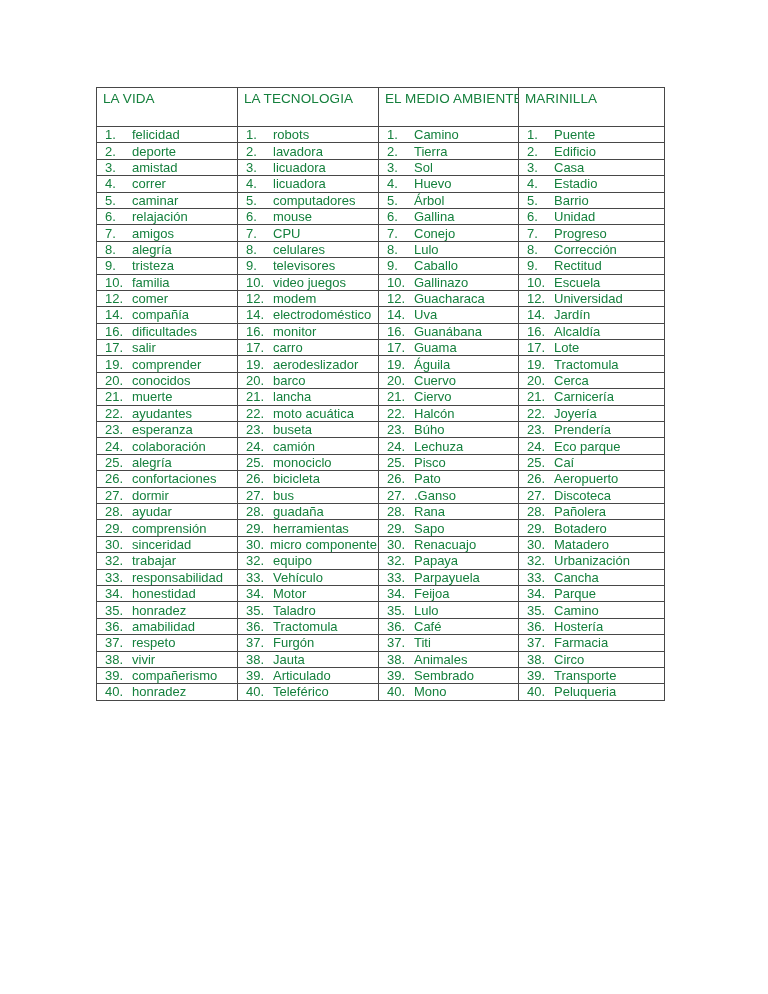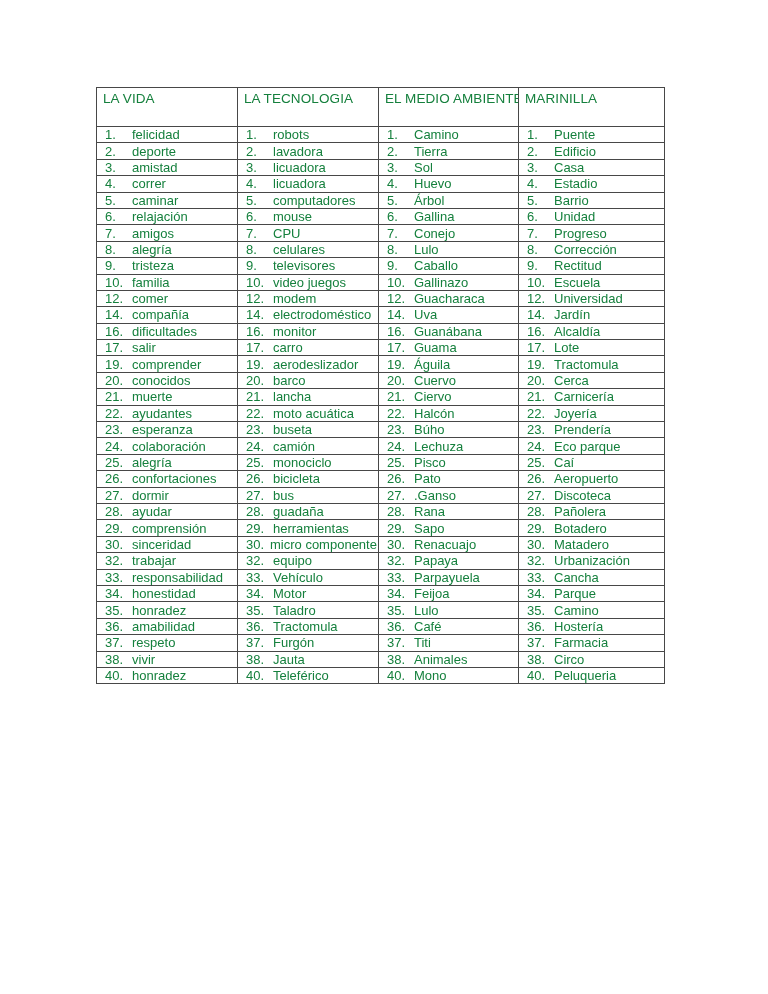--- a/index.html
+++ b/index.html
@@ -268,20 +268,26 @@
           <td><span class="num">37.</span><span class="label">Titi</span></td>
           <td><span class="num">37.</span><span class="label">Farmacia</span></td>
         </tr>
         <tr>
           <td><span class="num">38.</span><span class="label">vivir</span></td>
           <td><span class="num">38.</span><span class="label">Jauta</span></td>
           <td><span class="num">38.</span><span class="label">Animales</span></td>
           <td><span class="num">38.</span><span class="label">Circo</span></td>
         </tr>
         <tr>
+          <td><span class="num">39.</span><span class="label">compañerismo</span></td>
+          <td><span class="num">39.</span><span class="label">Articulado</span></td>
+          <td><span class="num">39.</span><span class="label">Sembrado</span></td>
+          <td><span class="num">39.</span><span class="label">Transporte</span></td>
+        </tr>
+        <tr>
           <td><span class="num">40.</span><span class="label">honradez</span></td>
           <td><span class="num">40.</span><span class="label">Teleférico</span></td>
           <td><span class="num">40.</span><span class="label">Mono</span></td>
           <td><span class="num">40.</span><span class="label">Peluqueria</span></td>
         </tr>
       </tbody>
   </table>
 </div>
 
 </body></html>

